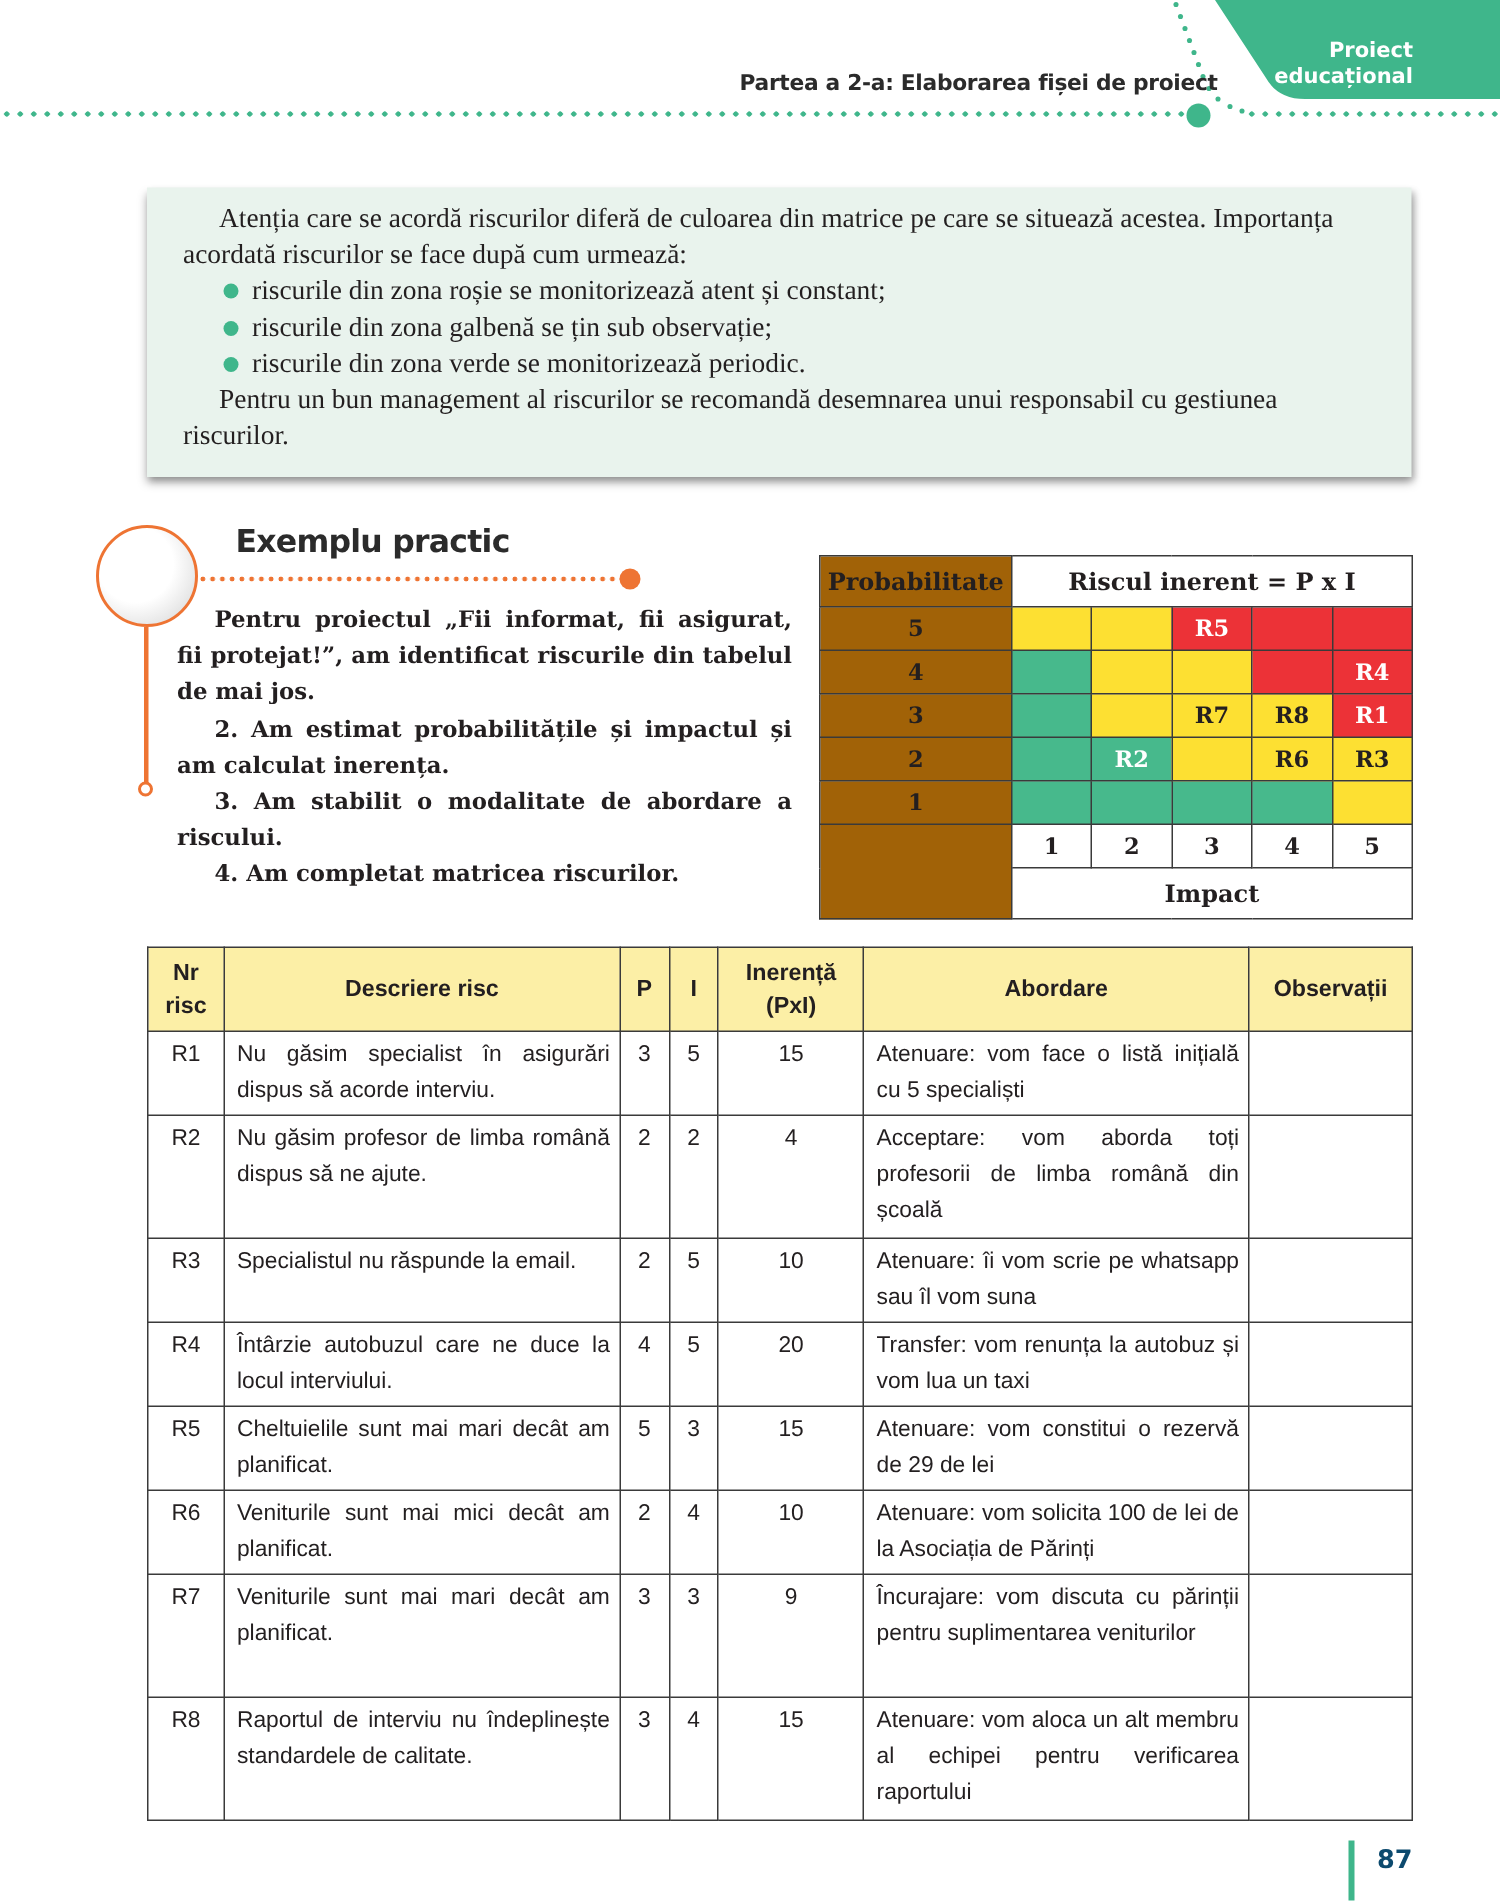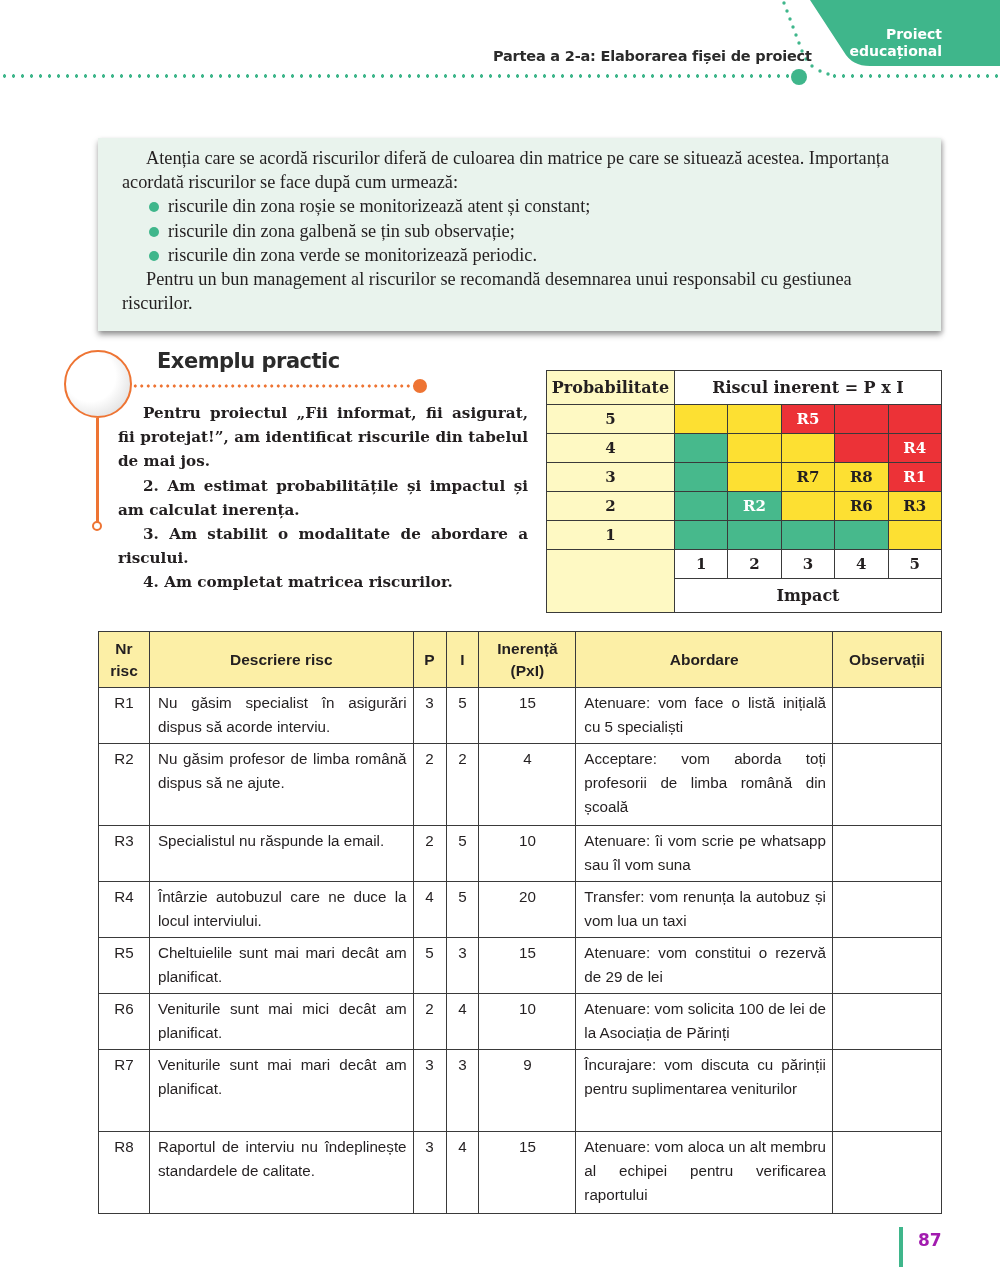--- a/index.html
+++ b/index.html
@@ -27,21 +27,21 @@
     position: absolute; left: 800px; top: 0; width: 200px; height: 66px;
   }
   .tab-text {
     position: absolute; right: 58px; top: 26px; text-align: right;
     font-family: "DejaVu Sans", sans-serif; font-weight: bold; font-size: 14px; color: #ffffff; line-height: 17px;
   }
   .curve-dots { position: absolute; left: 770px; top: 0; width: 70px; height: 80px; }
 
   
   .info-box {
-    position: absolute; left: 98px; top: 138px; width: 843px; height: 193px;
+    position: absolute; left: 98px; top: 125px; width: 843px; height: 193px;
     background: #e9f3ed;
     box-shadow: 0 4px 6px rgba(0,0,0,0.35), 2px 2px 4px rgba(0,0,0,0.15);
     padding: 8px 24px 16px 24px;
     font-family: "Liberation Serif", serif; font-size: 18.3px; line-height: 24.2px; color: #231f20;
   }
   .info-box p { margin: 0; }
   .info-box .indent { text-indent: 24px; }
   .info-box .bullet { padding-left: 26px; position: relative; }
   .info-box .bullet .dot {
     position: absolute; left: 27px; top: 8px; width: 10px; height: 10px; border-radius: 50%; background: #3fb68b;
@@ -79,21 +79,21 @@
 
   
   table.matrix {
     position: absolute; left: 546px; top: 370px; width: 396px; border-collapse: collapse;
     font-family: "DejaVu Serif", serif; font-size: 15px;
   }
   table.matrix td {
     border: 1.4px solid #3a3a3a; text-align: center; font-weight: bold; height: 29px; padding: 0; color: #231f20;
   }
   table.matrix td.hdr { height: 34px; font-size: 16px; }
-  table.matrix td.prob { width: 128px; background: #fef9c3; }
+  table.matrix td.prob { width: 128px; background: #a16207; }
   table.matrix td.c { width: 53.6px; }
   table.matrix td.g { background: #47b98c; color: #ffffff; }
   table.matrix td.y { background: #fde032; color: #231f20; }
   table.matrix td.r { background: #ec3237; color: #ffffff; }
   table.matrix td.imp { height: 34px; font-size: 16px; text-align: center; }
 
   
   table.risks {
     position: absolute; left: 98px; top: 631px; width: 844px; border-collapse: collapse;
     font-family: Liberation Sans, sans-serif; font-size: 15.2px; color: #231f20;
@@ -107,21 +107,21 @@
   }
   table.risks td.num { text-align: center; padding-left: 2px; padding-right: 2px; }
   table.risks td.desc, table.risks td.abord { text-align: justify; }
   .col-nr { width: 51px; } .col-desc { width: 264px; } .col-p { width: 33px; } .col-i { width: 33px; }
   .col-in { width: 97px; } .col-ab { width: 257px; } .col-obs { width: 109px; }
 
   
   .page-bar { position: absolute; left: 899px; top: 1227px; width: 4px; height: 40px; background: #3fb68b; }
   .page-num {
     position: absolute; left: 918px; top: 1230px;
-    font-family: "DejaVu Sans", sans-serif; font-weight: bold; font-size: 17px; color: #a21caf;
+    font-family: "DejaVu Sans", sans-serif; font-weight: bold; font-size: 17px; color: #0c4a6e;
   }
 </style>
 </head>
 <body>
 
 <div>
   <svg class="tab-shape" viewBox="0 0 200 66" preserveAspectRatio="none">
     <path d="M10 0 L200 0 L200 66 L70 66 Q52 66 44 52 Z" fill="#3fb68b"></path>
   </svg>
   <svg class="curve-dots" viewBox="0 0 70 80">

